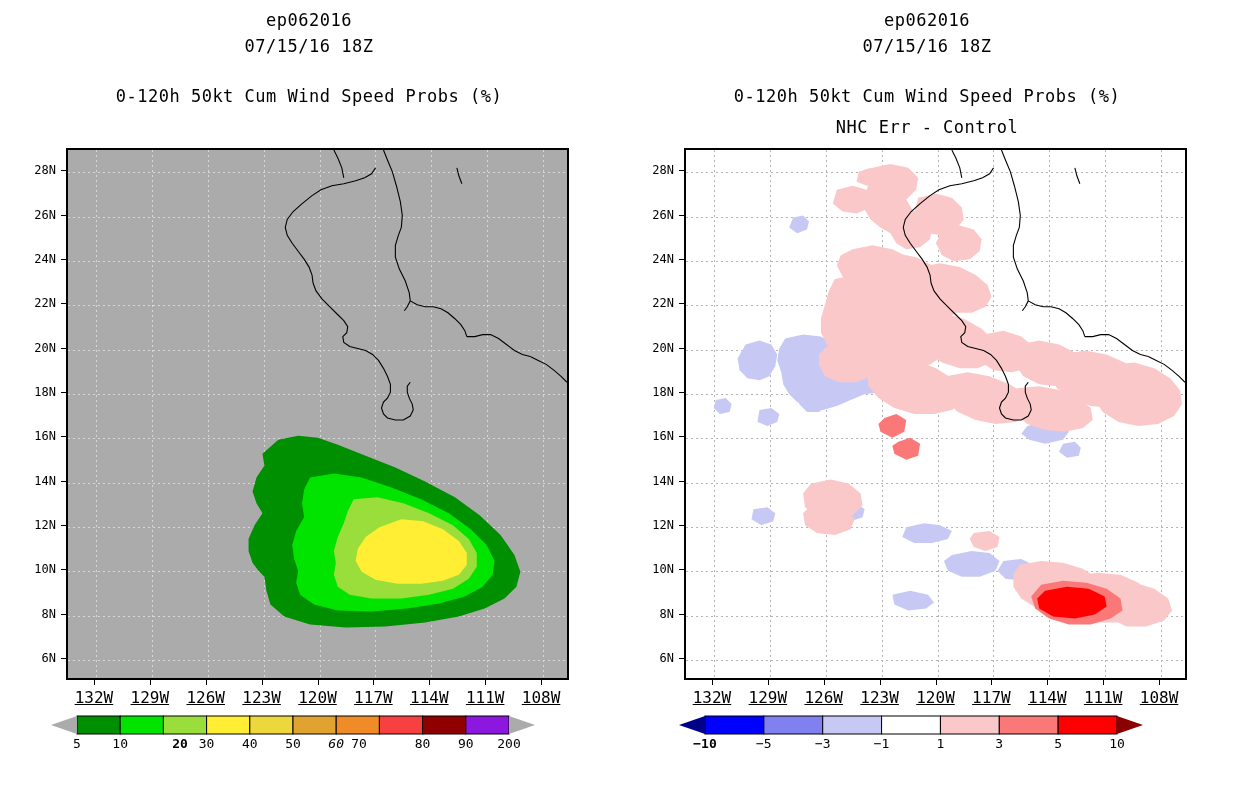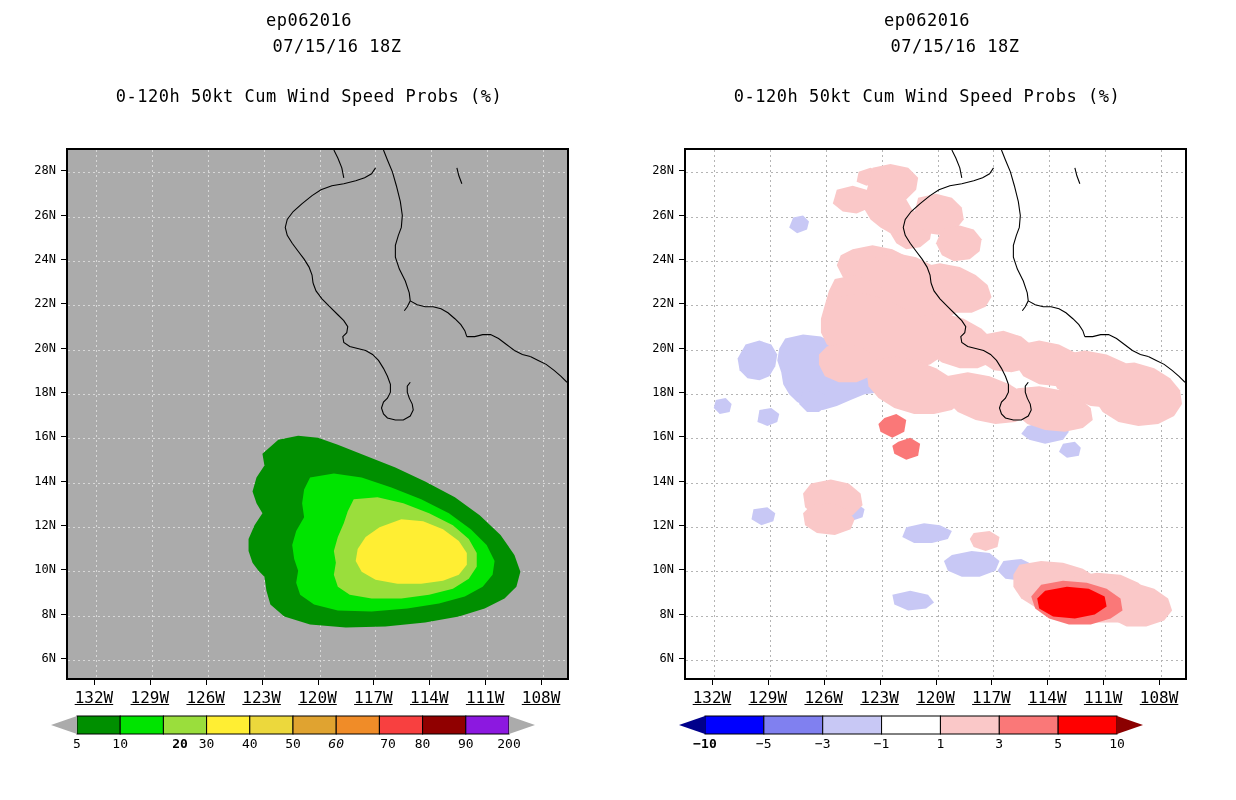--- a/index.html
+++ b/index.html
@@ -4,21 +4,21 @@
 <style>
   html,body{margin:0;padding:0;background:#ffffff;}
   body{width:1236px;height:800px;position:relative;
        font-family:"DejaVu Sans Mono","Liberation Mono",monospace;color:#000;}
   .panel{position:absolute;top:0;width:618px;height:800px;}
   .panel-left{left:0;}
   .panel-right{left:618px;}
 
   .titleblock{position:absolute;left:0;width:618px;text-align:center;}
   .t-storm{top:10px;font-size:17px;letter-spacing:.5px;}
-  .t-date{top:36px;font-size:17px;letter-spacing:.5px;padding-left:28px;}
+  .t-date{top:36px;font-size:17px;letter-spacing:.5px;}
   .t-main{top:86px;font-size:17px;letter-spacing:.5px;}
   .t-sub{top:117px;font-size:17px;letter-spacing:.5px;}
 
   .plot{position:absolute;left:66px;top:148px;width:503px;height:532px;
         border:2px solid #000;box-sizing:border-box;overflow:hidden;}
   .plot-left{background:#ababab;}
   .plot-right{background:#ffffff;}
 
   .grid{position:absolute;inset:0;pointer-events:none;}
   .gl-v,.gl-h{position:absolute;}
@@ -191,32 +191,33 @@
       </svg>
   </div>
   <div class="cbar-labels">
       <span style="left: 77px;">5</span>
       <span style="left: 120.2px;">10</span>
       <span style="left: 180px; font-weight: bold;">20</span>
       <span style="left: 206.6px;">30</span>
       <span style="left: 249.8px;">40</span>
       <span style="left: 293px;">50</span>
       <span style="left: 336.2px; font-style: italic;">60</span>
-      <span style="left: 388px;">70</span>
+      <span style="left: 359px;">70</span>
       <span style="left: 422.6px;">80</span>
       <span style="left: 465.8px;">90</span>
       <span style="left: 509px;">200</span>
     </div>
 </div>
 
 <div class="panel panel-right">
 
   <div class="titleblock t-storm">ep062016</div>
   <div class="titleblock t-date">07/15/16 18Z</div>
   <div class="titleblock t-main">0-120h 50kt Cum Wind Speed Probs (%)</div>
+  <div class="titleblock t-sub">NHC Err - Control</div>
 
   <div class="axis-y">
       <div class="ylab" style="top: 509.833px;">6N</div>
       <div class="ytick" style="top: 509.833px; left: 61px;"></div>
       <div class="ylab" style="top: 465.5px;">8N</div>
       <div class="ytick" style="top: 465.5px; left: 61px;"></div>
       <div class="ylab" style="top: 421.167px;">10N</div>
       <div class="ytick" style="top: 421.167px; left: 61px;"></div>
       <div class="ylab" style="top: 376.833px;">12N</div>
       <div class="ytick" style="top: 376.833px; left: 61px;"></div>

